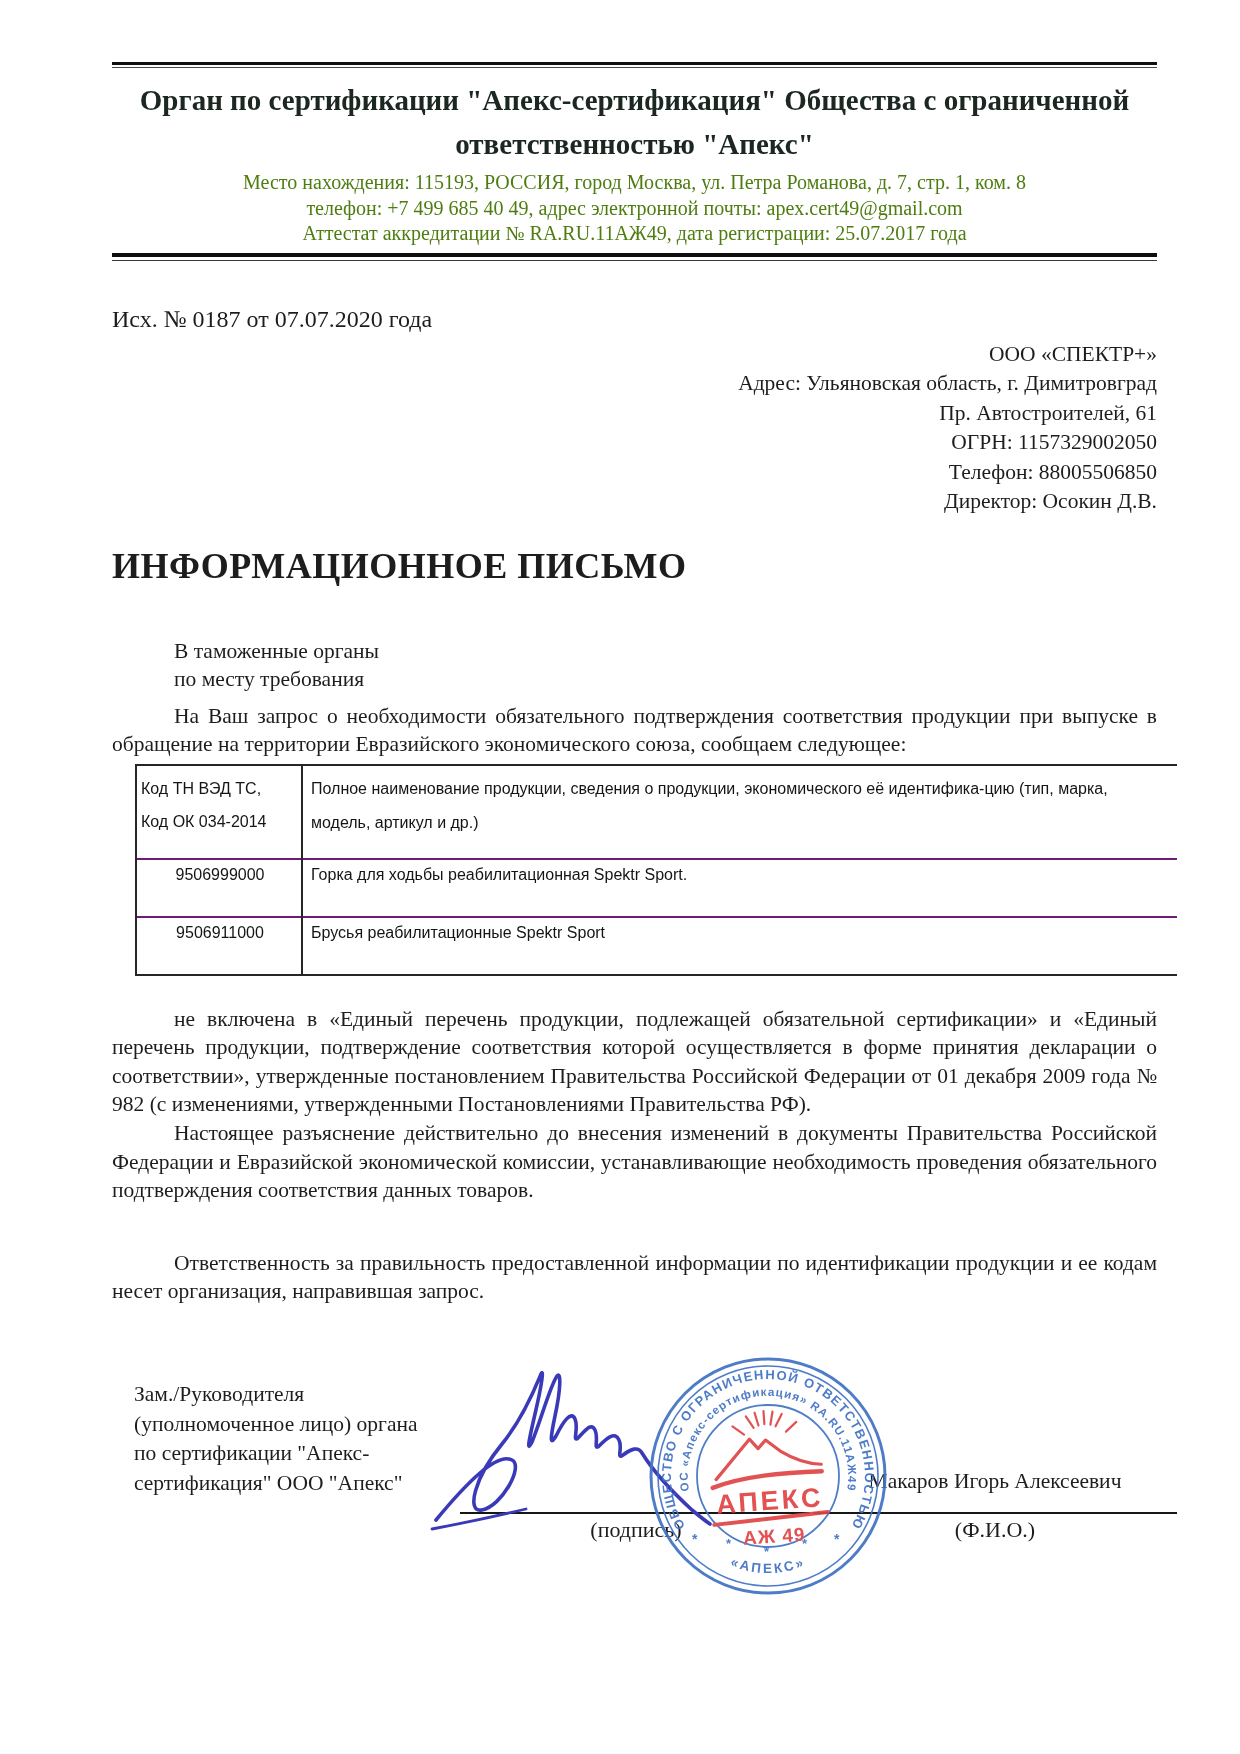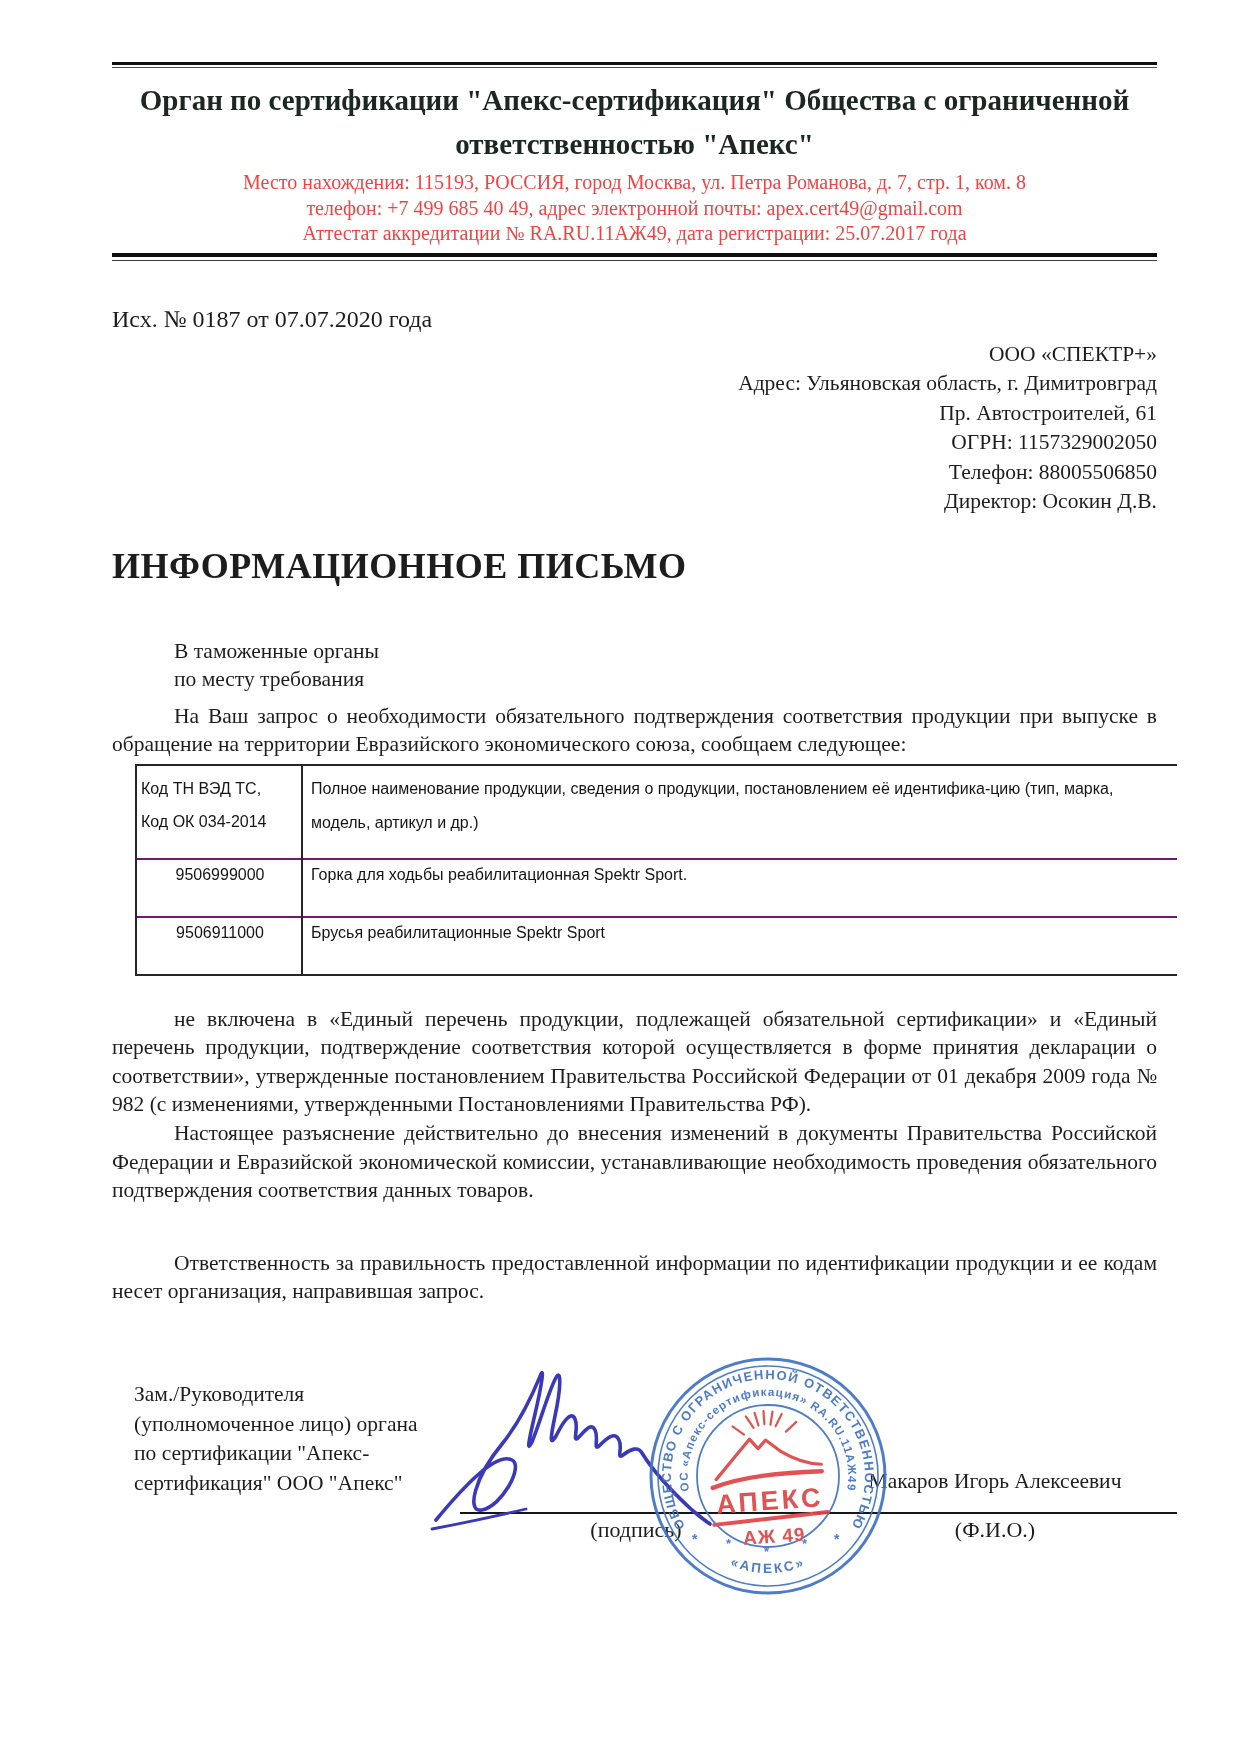--- a/index.html
+++ b/index.html
@@ -17,21 +17,21 @@
   }
   .content{position:absolute;left:112px;top:62px;width:1045px;}
 
   
   .rule-top{height:2px;border-top:3px solid #101010;border-bottom:1px solid #4a4a4a;}
   .rule-bottom{height:3px;border-top:4px solid #0e0e0e;border-bottom:1px solid #3c3c3c;margin-top:6px;}
   .lh-title{
     margin:10px auto 4px auto;max-width:1015px;text-align:center;
     font-size:29px;font-weight:bold;line-height:44px;color:#1d2722;
   }
-  .lh-line{text-align:center;font-size:20px;line-height:25.5px;color:#ef4444;}
+  .lh-line{text-align:center;font-size:20px;line-height:25.5px;color:#4d7c0f;}
 
   
   .ref{margin-top:45px;font-size:24px;}
   .recipient{margin-top:7px;text-align:right;font-size:21.5px;line-height:29.5px;}
 
   .doc-title{margin:28px 0 0 0;font-size:36px;font-weight:bold;letter-spacing:.5px;}
 
   .addressee{margin-top:50px;padding-left:62px;font-size:21.5px;line-height:28.5px;}
 
   p.bodytext{
@@ -112,21 +112,21 @@
 
     <p class="bodytext intro">На Ваш запрос о необходимости обязательного подтверждения соответствия продукции при выпуске в обращение на территории Евразийского экономического союза, сообщаем следующее:</p>
 
     <table class="codes">
       <tbody>
           <tr class="hdr">
         <td class="c1">
           <div>Код ТН ВЭД ТС,</div>
           <div>Код ОК 034-2014</div>
         </td>
-        <td class="c2">Полное наименование продукции, сведения о продукции, постановлением её идентифика-цию (тип, марка, модель, артикул и др.)</td>
+        <td class="c2">Полное наименование продукции, сведения о продукции, экономического её идентифика-цию (тип, марка, модель, артикул и др.)</td>
       </tr>
       <tr class="row">
         <td class="c1 code">9506999000</td>
         <td class="c2">Горка для ходьбы реабилитационная Spektr Sport.</td>
       </tr>
       <tr class="row">
         <td class="c1 code">9506911000</td>
         <td class="c2">Брусья реабилитационные Spektr Sport</td>
       </tr>
     </tbody>

